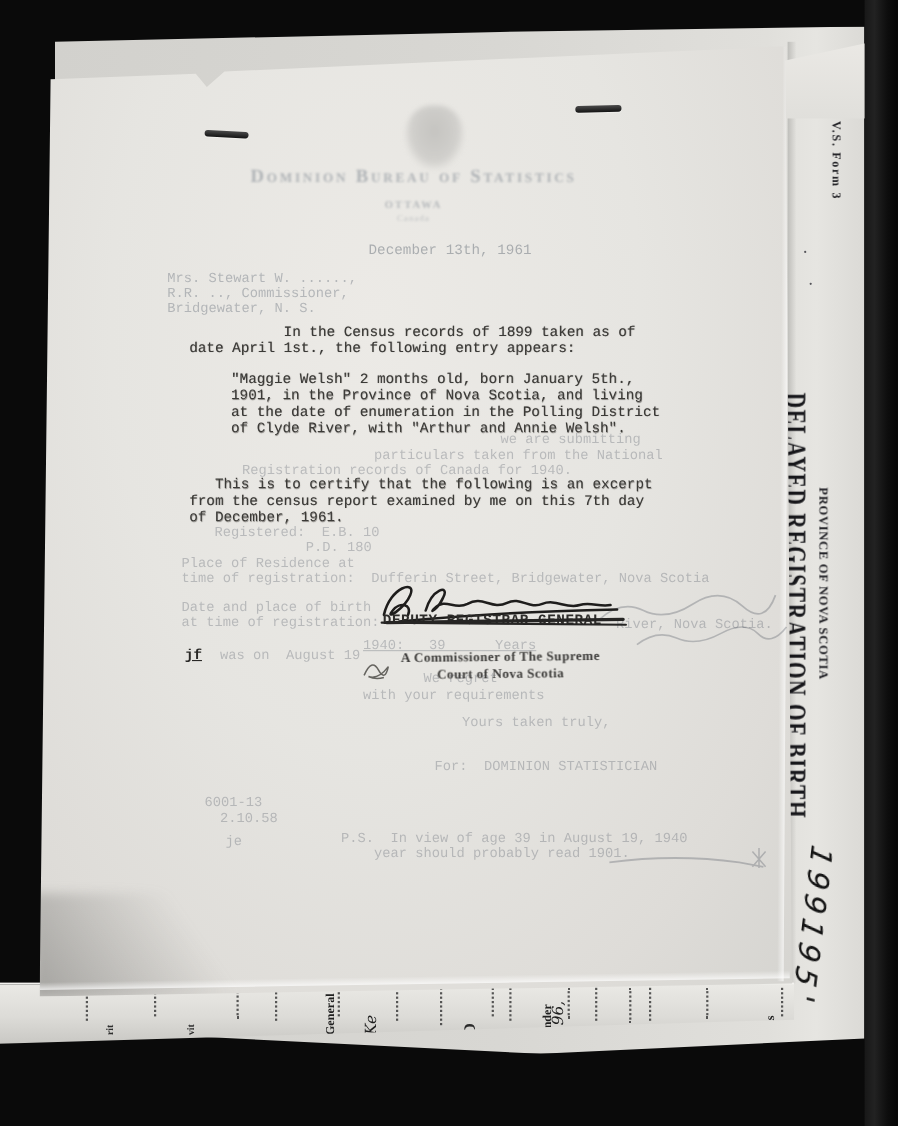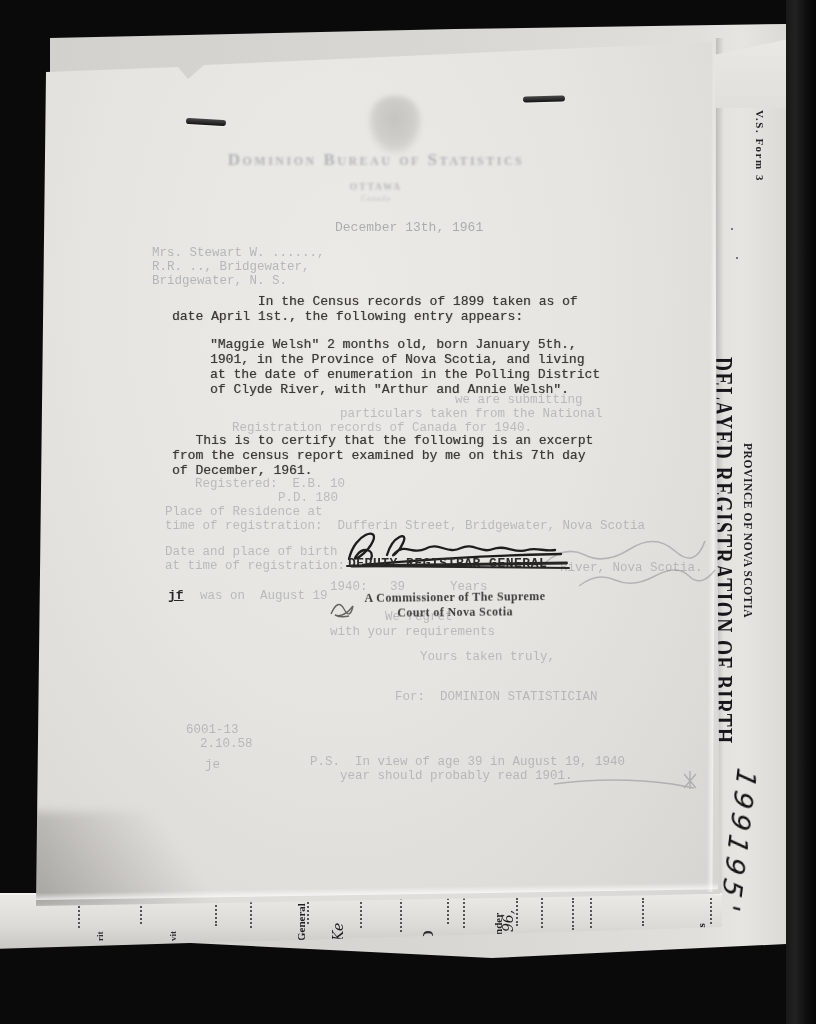--- a/index.html
+++ b/index.html
@@ -140,48 +140,48 @@
 
     <div class="staple" style="left:156px;top:87px;width:40px;transform:rotate(3deg);"></div>
     <div class="staple" style="left:493px;top:64px;width:42px;transform:rotate(-1.5deg);"></div>
 
     <div class="crest-ghost"></div>
     <div class="ghosthead gh-org">Dominion Bureau of Statistics</div>
     <div class="ghosthead gh-off1">OTTAWA</div>
     <div class="ghosthead gh-off2">Canada</div>
     <div class="gh-date">December 13th, 1961</div>
     <div class="gh-addr" style="top:214px;">Mrs. Stewart W. ......,</div>
-    <div class="gh-addr" style="top:228px;">R.R. .., Bridgewater,</div>
+    <div class="gh-addr" style="top:228px;">R.R. .., Commissioner,</div>
     <div class="gh-addr" style="top:242px;">Bridgewater, N. S.</div>
 
     <div class="typed" style="left:142px;top:262px;">           In the Census records of 1899 taken as of</div>
     <div class="typed" style="left:142px;top:277px;font-family:Liberation Mono, monospace;">date April 1st., the following entry appears:</div>
 
     <div class="typed" style="left:180px;top:305px;">"Maggie Welsh" 2 months old, born January 5th.,</div>
     <div class="typed" style="left:180px;top:320px;">1901, in the Province of Nova Scotia, and living</div>
     <div class="typed" style="left:180px;top:335px;">at the date of enumeration in the Polling District</div>
     <div class="typed" style="left:180px;top:350px;">of Clyde River, with "Arthur and Annie Welsh".</div>
 
     <div class="typed" style="left:142px;top:401px;">   This is to certify that the following is an excerpt</div>
     <div class="typed" style="left:142px;top:416px;">from the census report examined by me on this 7th day</div>
     <div class="typed" style="left:142px;top:431px;">of December, 1961.</div>
 
     <div id="ghost-layer">
         <div class="ghost-line" style="left: 425px; top: 361px;">we are submitting</div>
         <div class="ghost-line" style="left: 310px; top: 375px;">particulars taken from the National</div>
-        <div class="ghost-line" style="left: 202px; top: 389px;">Registration records of Canada for 1940.</div>
+        <div class="ghost-line" style="left: 190px; top: 389px;">Registration records of Canada for 1940.</div>
         <div class="ghost-line" style="left: 165px; top: 445px;">Registered:  E.B. 10</div>
         <div class="ghost-line" style="left: 248px; top: 459px;">P.D. 180</div>
         <div class="ghost-line" style="left: 135px; top: 473px;">Place of Residence at</div>
         <div class="ghost-line" style="left: 135px; top: 487px;">time of registration:  Dufferin Street, Bridgewater, Nova Scotia</div>
         <div class="ghost-line" style="left: 135px; top: 513px;">Date and place of birth</div>
         <div class="ghost-line" style="left: 135px; top: 527px;">at time of registration:</div>
         <div class="ghost-line" style="left: 530px; top: 529px;">River, Nova Scotia.</div>
         <div class="ghost-line" style="left: 170px; top: 557px;">was on  August 19</div>
-        <div class="ghost-line" style="left: 300px; top: 548px;">1940:   39      Years</div>
+        <div class="ghost-line" style="left: 300px; top: 548px; text-decoration: underline;">1940:   39      Years</div>
         <div class="ghost-line" style="left: 355px; top: 578px;">We regret</div>
         <div class="ghost-line" style="left: 300px; top: 593px;">with your requirements</div>
         <div class="ghost-line" style="left: 390px; top: 618px;">Yours taken truly,</div>
         <div class="ghost-line" style="left: 365px; top: 658px;">For:  DOMINION STATISTICIAN</div>
         <div class="ghost-line" style="left: 156px; top: 691px;">6001-13</div>
         <div class="ghost-line" style="left: 170px; top: 705px;">2.10.58</div>
         <div class="ghost-line" style="left: 175px; top: 726px;">je</div>
         <div class="ghost-line" style="left: 280px; top: 723px;">P.S.  In view of age 39 in August 19, 1940</div>
         <div class="ghost-line" style="left: 310px; top: 737px;">year should probably read 1901.</div>
       </div>

